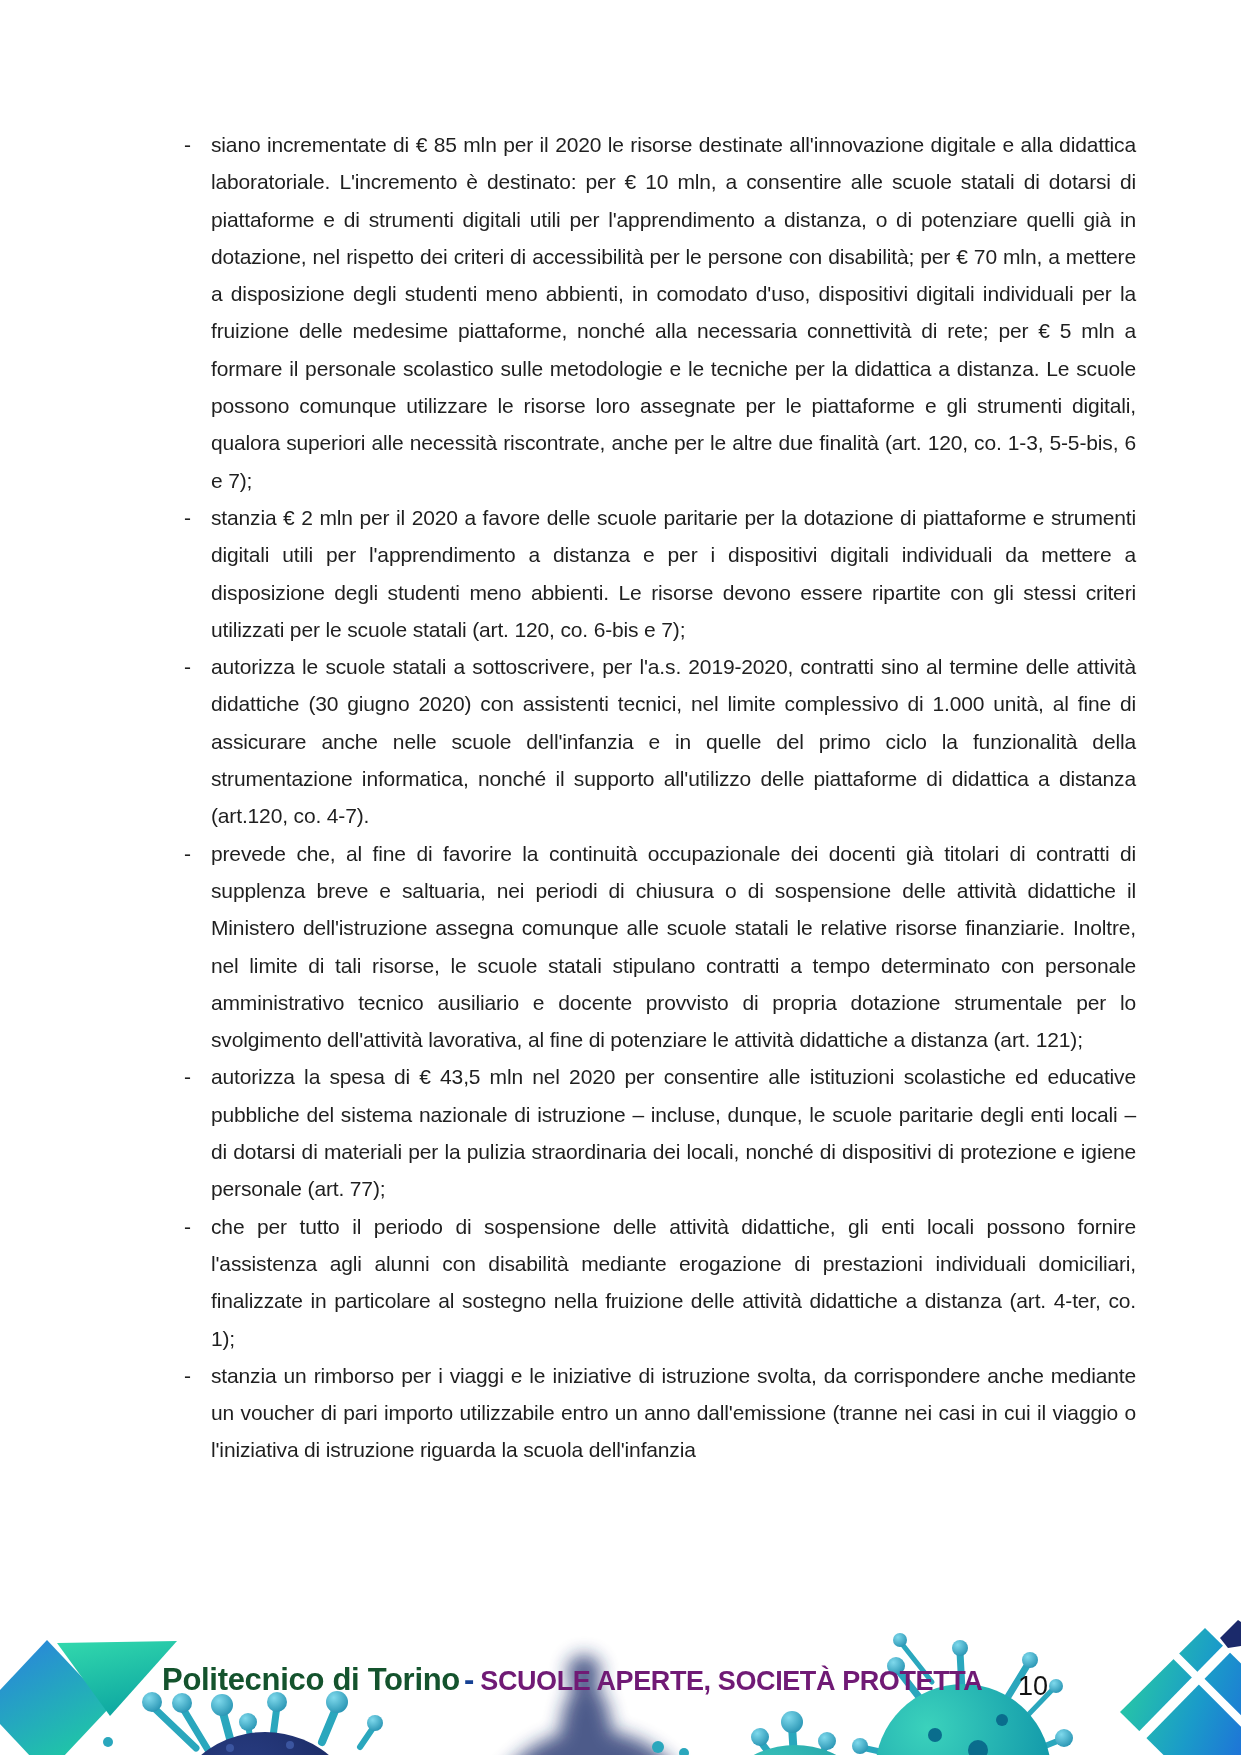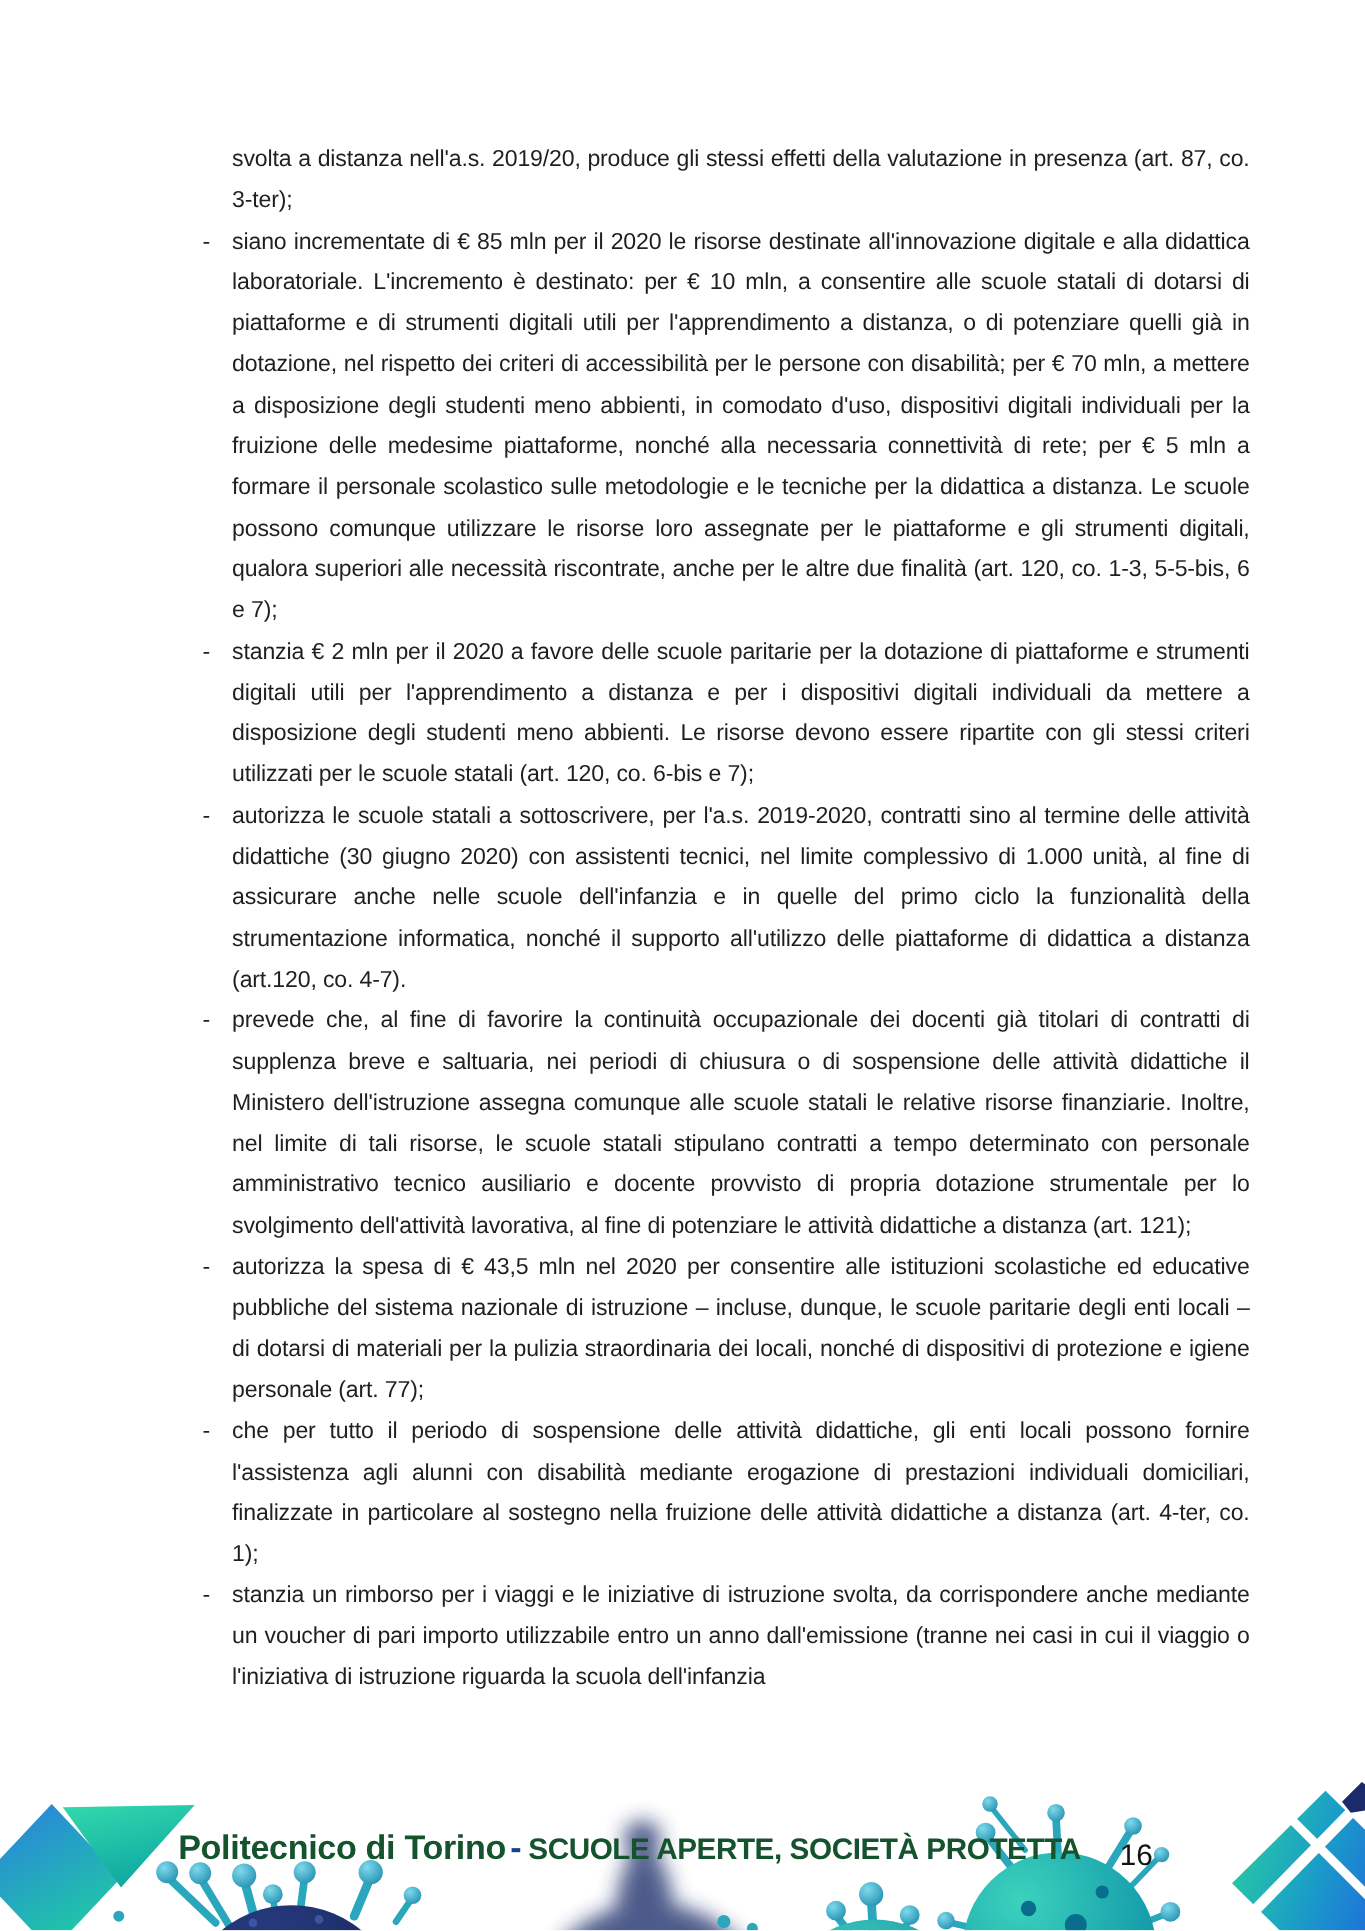--- a/index.html
+++ b/index.html
@@ -43,37 +43,36 @@
     color:#14532d;
     letter-spacing:-0.3px;
   }
   .separator{
     font-size:31px;
     color:#164193;
     padding:0 6px 0 4px;
   }
   .campaign{
     font-size:27px;
-    color:#14532d;
+    color:#701a75;
     letter-spacing:-0.4px;
   }
   .page-number{
     position:absolute;
     left:1018px;top:1671px;
     font-size:27px;
     color:#121212;
   }
 </style>
 </head>
 <body>
 
 <div class="page">
 
   <div class="content">
-    <p>svolta a distanza nell'a.s. 2019/20, produce gli stessi effetti della valutazione in presenza (art. 87, co. 3-ter);</p>
 
     <div class="li">
       <span class="dash">-</span>
       <p>siano incrementate di € 85 mln per il 2020 le risorse destinate all'innovazione digitale e alla didattica laboratoriale. L'incremento è destinato: per € 10 mln, a consentire alle scuole statali di dotarsi di piattaforme e di strumenti digitali utili per l'apprendimento a distanza, o di potenziare quelli già in dotazione, nel rispetto dei criteri di accessibilità per le persone con disabilità; per € 70 mln, a mettere a disposizione degli studenti meno abbienti, in comodato d'uso, dispositivi digitali individuali per la fruizione delle medesime piattaforme, nonché alla necessaria connettività di rete; per € 5 mln a formare il personale scolastico sulle metodologie e le tecniche per la didattica a distanza. Le scuole possono comunque utilizzare le risorse loro assegnate per le piattaforme e gli strumenti digitali, qualora superiori alle necessità riscontrate, anche per le altre due finalità (art. 120, co. 1-3, 5-5-bis, 6 e 7);</p>
     </div>
     <div class="li">
       <span class="dash">-</span>
       <p>stanzia € 2 mln per il 2020 a favore delle scuole paritarie per la dotazione di piattaforme e strumenti digitali utili per l'apprendimento a distanza e per i dispositivi digitali individuali da mettere a disposizione degli studenti meno abbienti. Le risorse devono essere ripartite con gli stessi criteri utilizzati per le scuole statali (art. 120, co. 6-bis e 7);</p>
     </div>
     <div class="li">
@@ -208,15 +207,15 @@
       <line x1="1118" y1="140" x2="1255" y2="0" stroke="#ffffff" stroke-width="10"></line>
       <line x1="1160" y1="20" x2="1255" y2="115" stroke="#ffffff" stroke-width="8"></line>
       <polygon points="1220,18 1238,0 1241,2 1241,26 1228,28" fill="#1b2a6b"></polygon>
     </g>
   </svg>
 
   <div class="footer-logo">
     <span class="brand">Politecnico di Torino</span><span class="separator">-</span><span class="campaign">SCUOLE APERTE, SOCIETÀ PROTETTA</span>
   </div>
 
-  <div class="page-number">16</div>
+  <div class="page-number">10</div>
 
 </div>
 
 </body></html>

